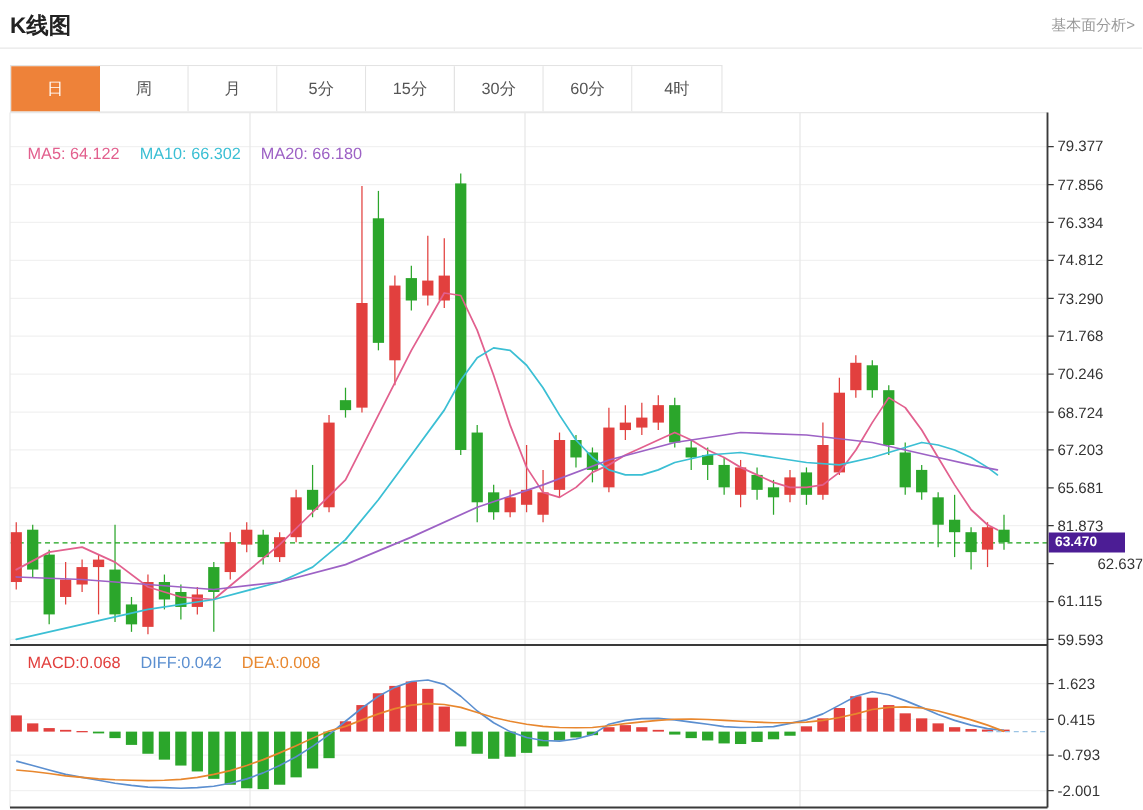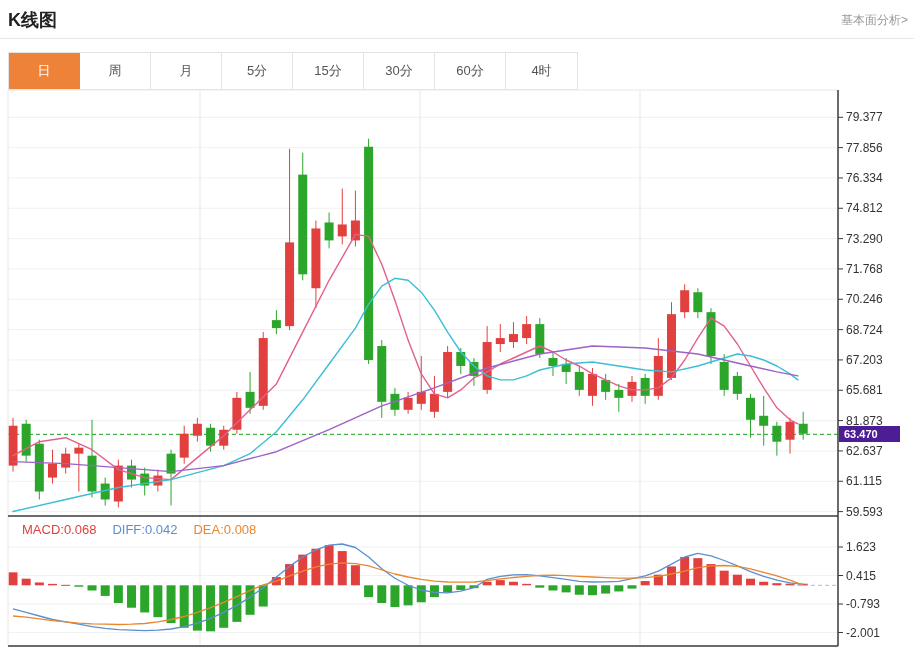--- a/index.html
+++ b/index.html
@@ -278,35 +278,36 @@
       <line x1="838" y1="420.5947399999998" x2="843" y2="420.5947399999998" stroke="#3a3a3a" stroke-width="1"></line>
       <line x1="838" y1="450.9281999999999" x2="843" y2="450.9281999999999" stroke="#3a3a3a" stroke-width="1"></line>
       <line x1="838" y1="481.2616599999999" x2="843" y2="481.2616599999999" stroke="#3a3a3a" stroke-width="1"></line>
       <line x1="838" y1="511.59511999999984" x2="843" y2="511.59511999999984" stroke="#3a3a3a" stroke-width="1"></line>
       <line x1="838" y1="546.9971999999999" x2="843" y2="546.9971999999999" stroke="#3a3a3a" stroke-width="1"></line>
       <line x1="838" y1="575.506" x2="843" y2="575.506" stroke="#3a3a3a" stroke-width="1"></line>
       <line x1="838" y1="604.0147999999999" x2="843" y2="604.0147999999999" stroke="#3a3a3a" stroke-width="1"></line>
       <line x1="838" y1="632.5236" x2="843" y2="632.5236" stroke="#3a3a3a" stroke-width="1"></line>
     </svg>
 
+  <div class="abs legend-row" id="ma-legend"><span style="color: rgb(226, 96, 142);">MA5: 64.122</span><span style="color: rgb(59, 191, 212);">MA10: 66.302</span><span style="color: rgb(157, 98, 197);">MA20: 66.180</span></div>
   <div class="abs legend-row" id="macd-legend"><span style="color: rgb(226, 64, 62);">MACD:0.068</span><span style="color: rgb(91, 143, 208); text-align: right;">DIFF:0.042</span><span style="color: rgb(232, 135, 46);">DEA:0.008</span></div>
 
   <div class="abs" id="price-axis">
       <div class="tick-label" style="top: 110.3px;">79.377</div>
       <div class="tick-label" style="top: 140.614px;">77.856</div>
       <div class="tick-label" style="top: 170.947px;">76.334</div>
       <div class="tick-label" style="top: 201.28px; text-align: center;">74.812</div>
       <div class="tick-label" style="top: 231.614px;">73.290</div>
       <div class="tick-label" style="top: 261.947px;">71.768</div>
       <div class="tick-label" style="top: 292.281px;">70.246</div>
       <div class="tick-label" style="top: 322.614px;">68.724</div>
       <div class="tick-label" style="top: 352.928px;">67.203</div>
       <div class="tick-label" style="top: 383.261px;">65.681</div>
       <div class="tick-label" style="top: 413.595px;">81.873</div>
-      <div class="tick-label" style="top: 443.928px;">62.637</div>
+      <div class="tick-label" style="top: 443.928px; margin-left: 32px;">62.637</div>
       <div class="tick-label" style="top: 474.262px;">61.115</div>
       <div class="tick-label" style="top: 504.595px;">59.593</div>
     </div>
   <div class="abs" id="macd-axis">
       <div class="tick-label" style="top: 539.997px;">1.623</div>
       <div class="tick-label" style="top: 568.506px;">0.415</div>
       <div class="tick-label" style="top: 597.015px;">-0.793</div>
       <div class="tick-label" style="top: 625.524px;">-2.001</div>
     </div>
   <div class="abs" id="current-price-badge">63.470</div>

